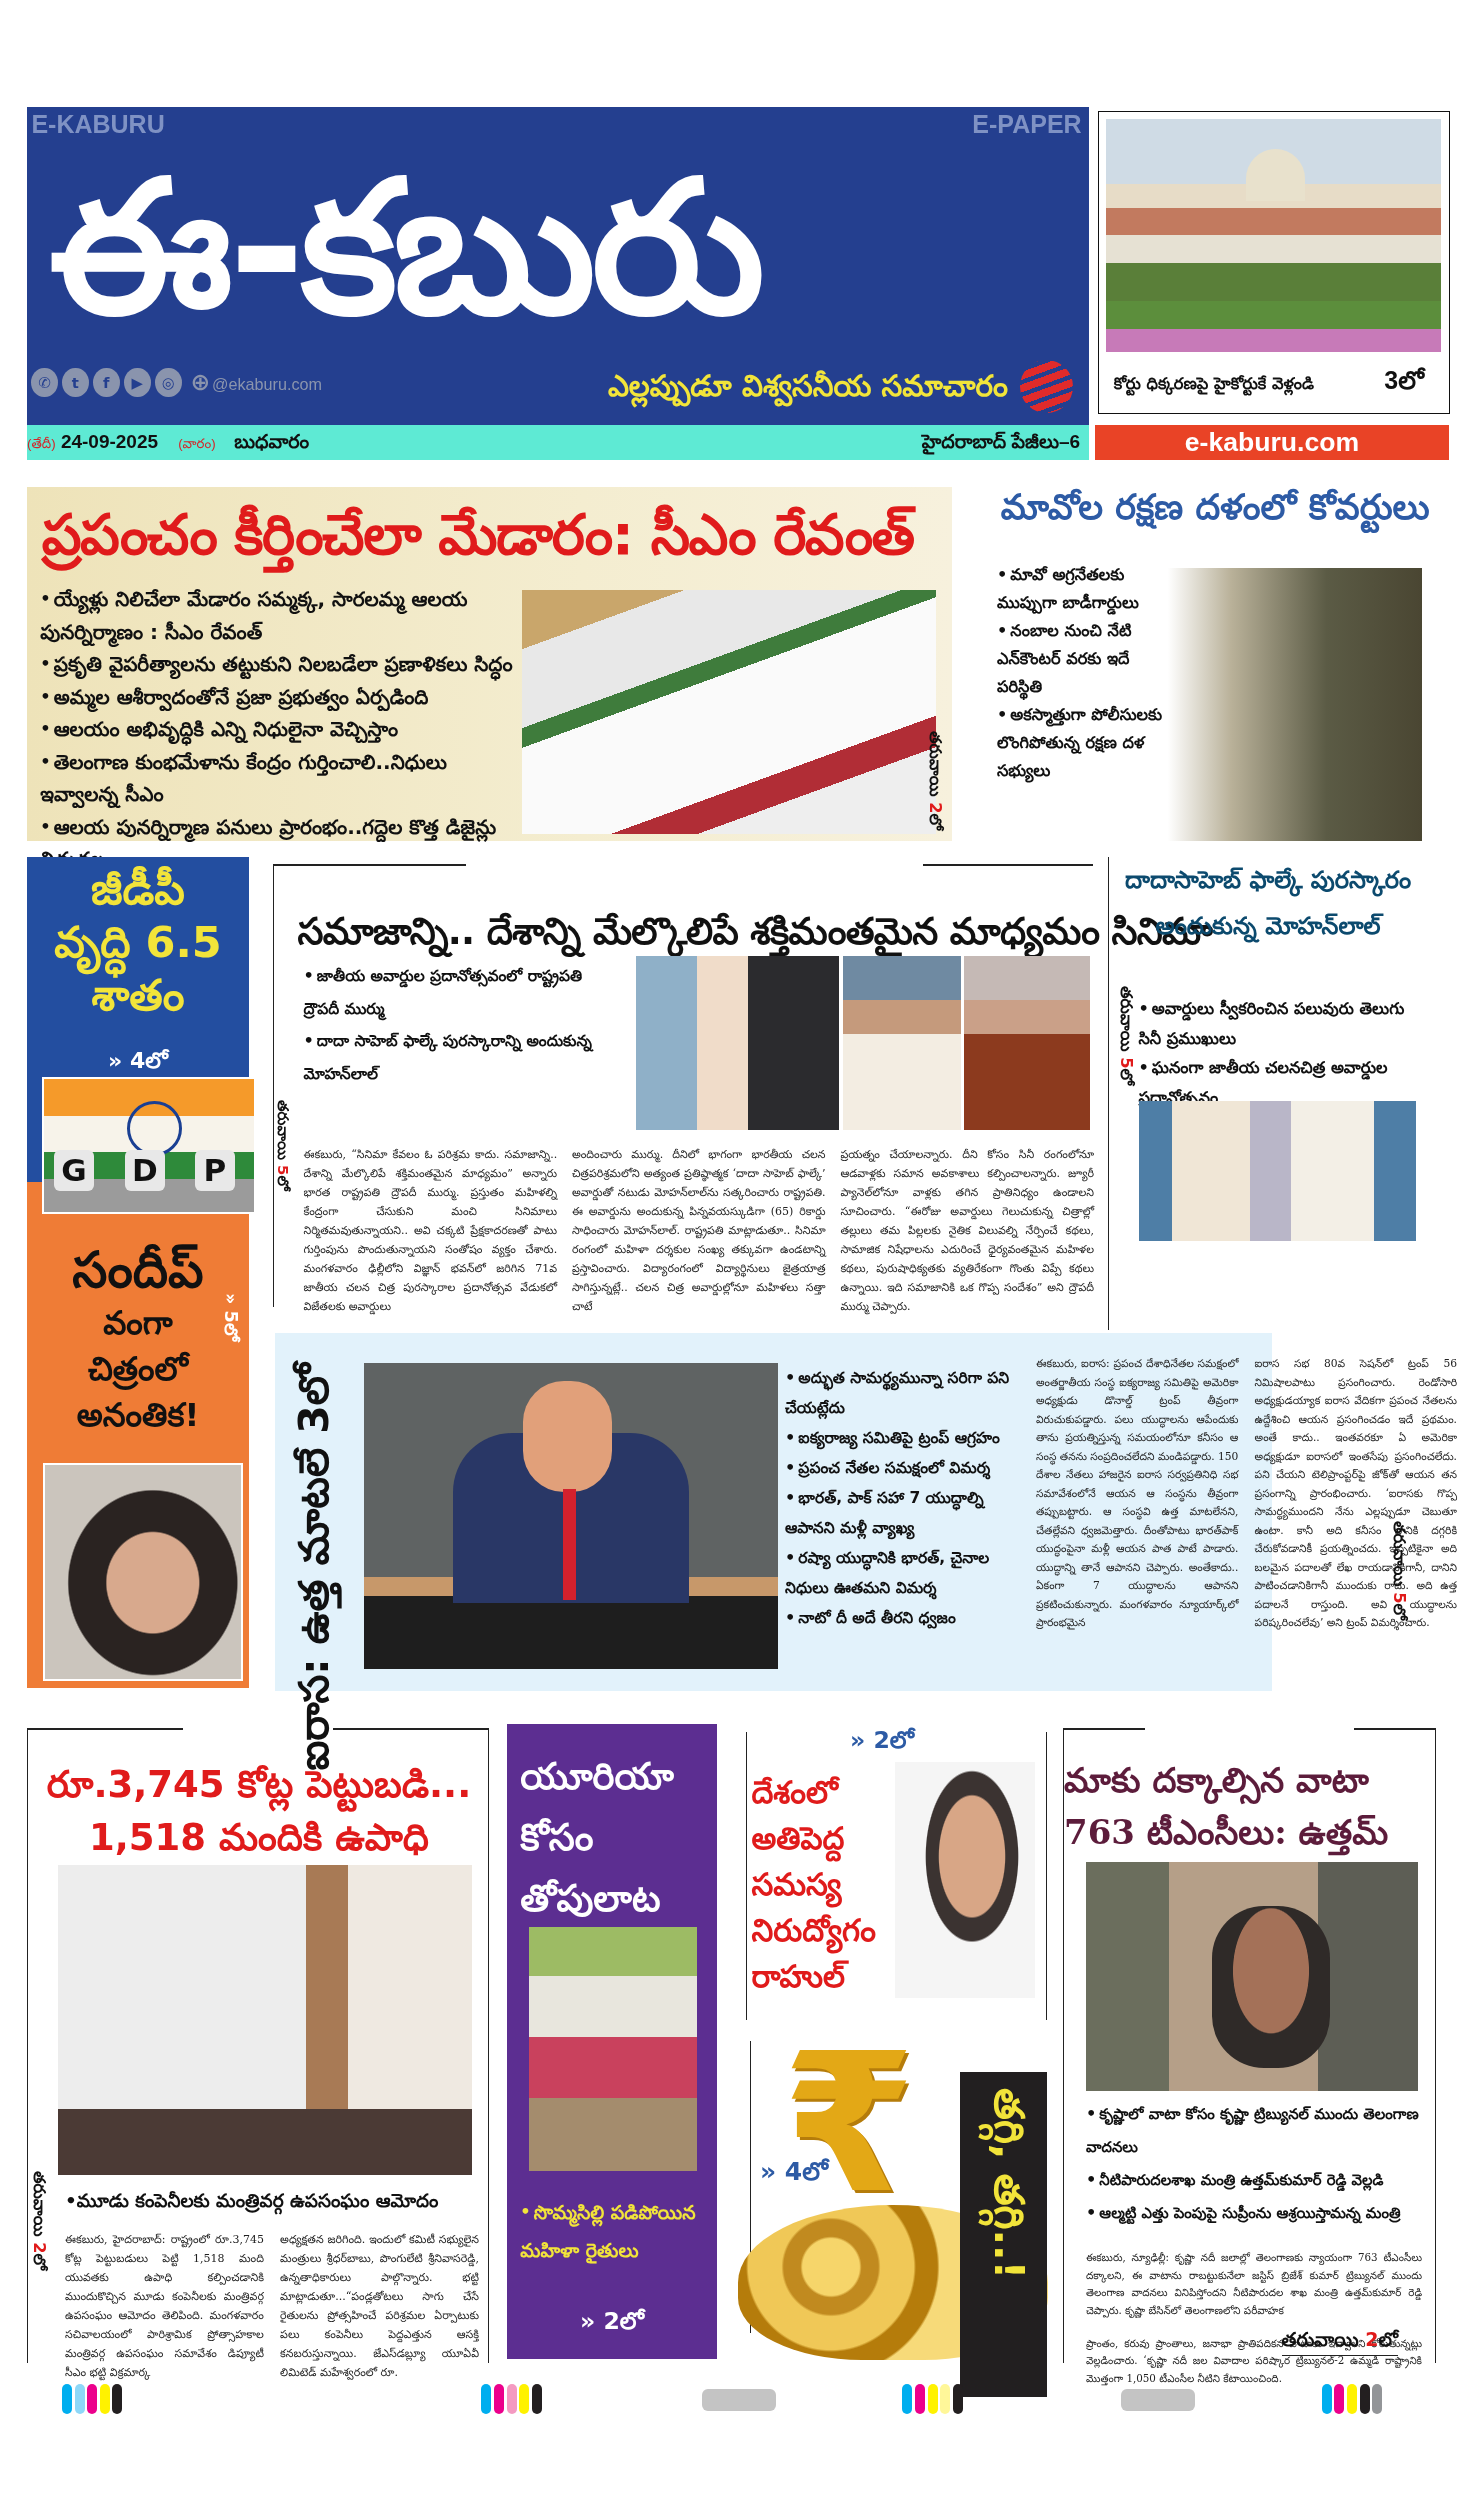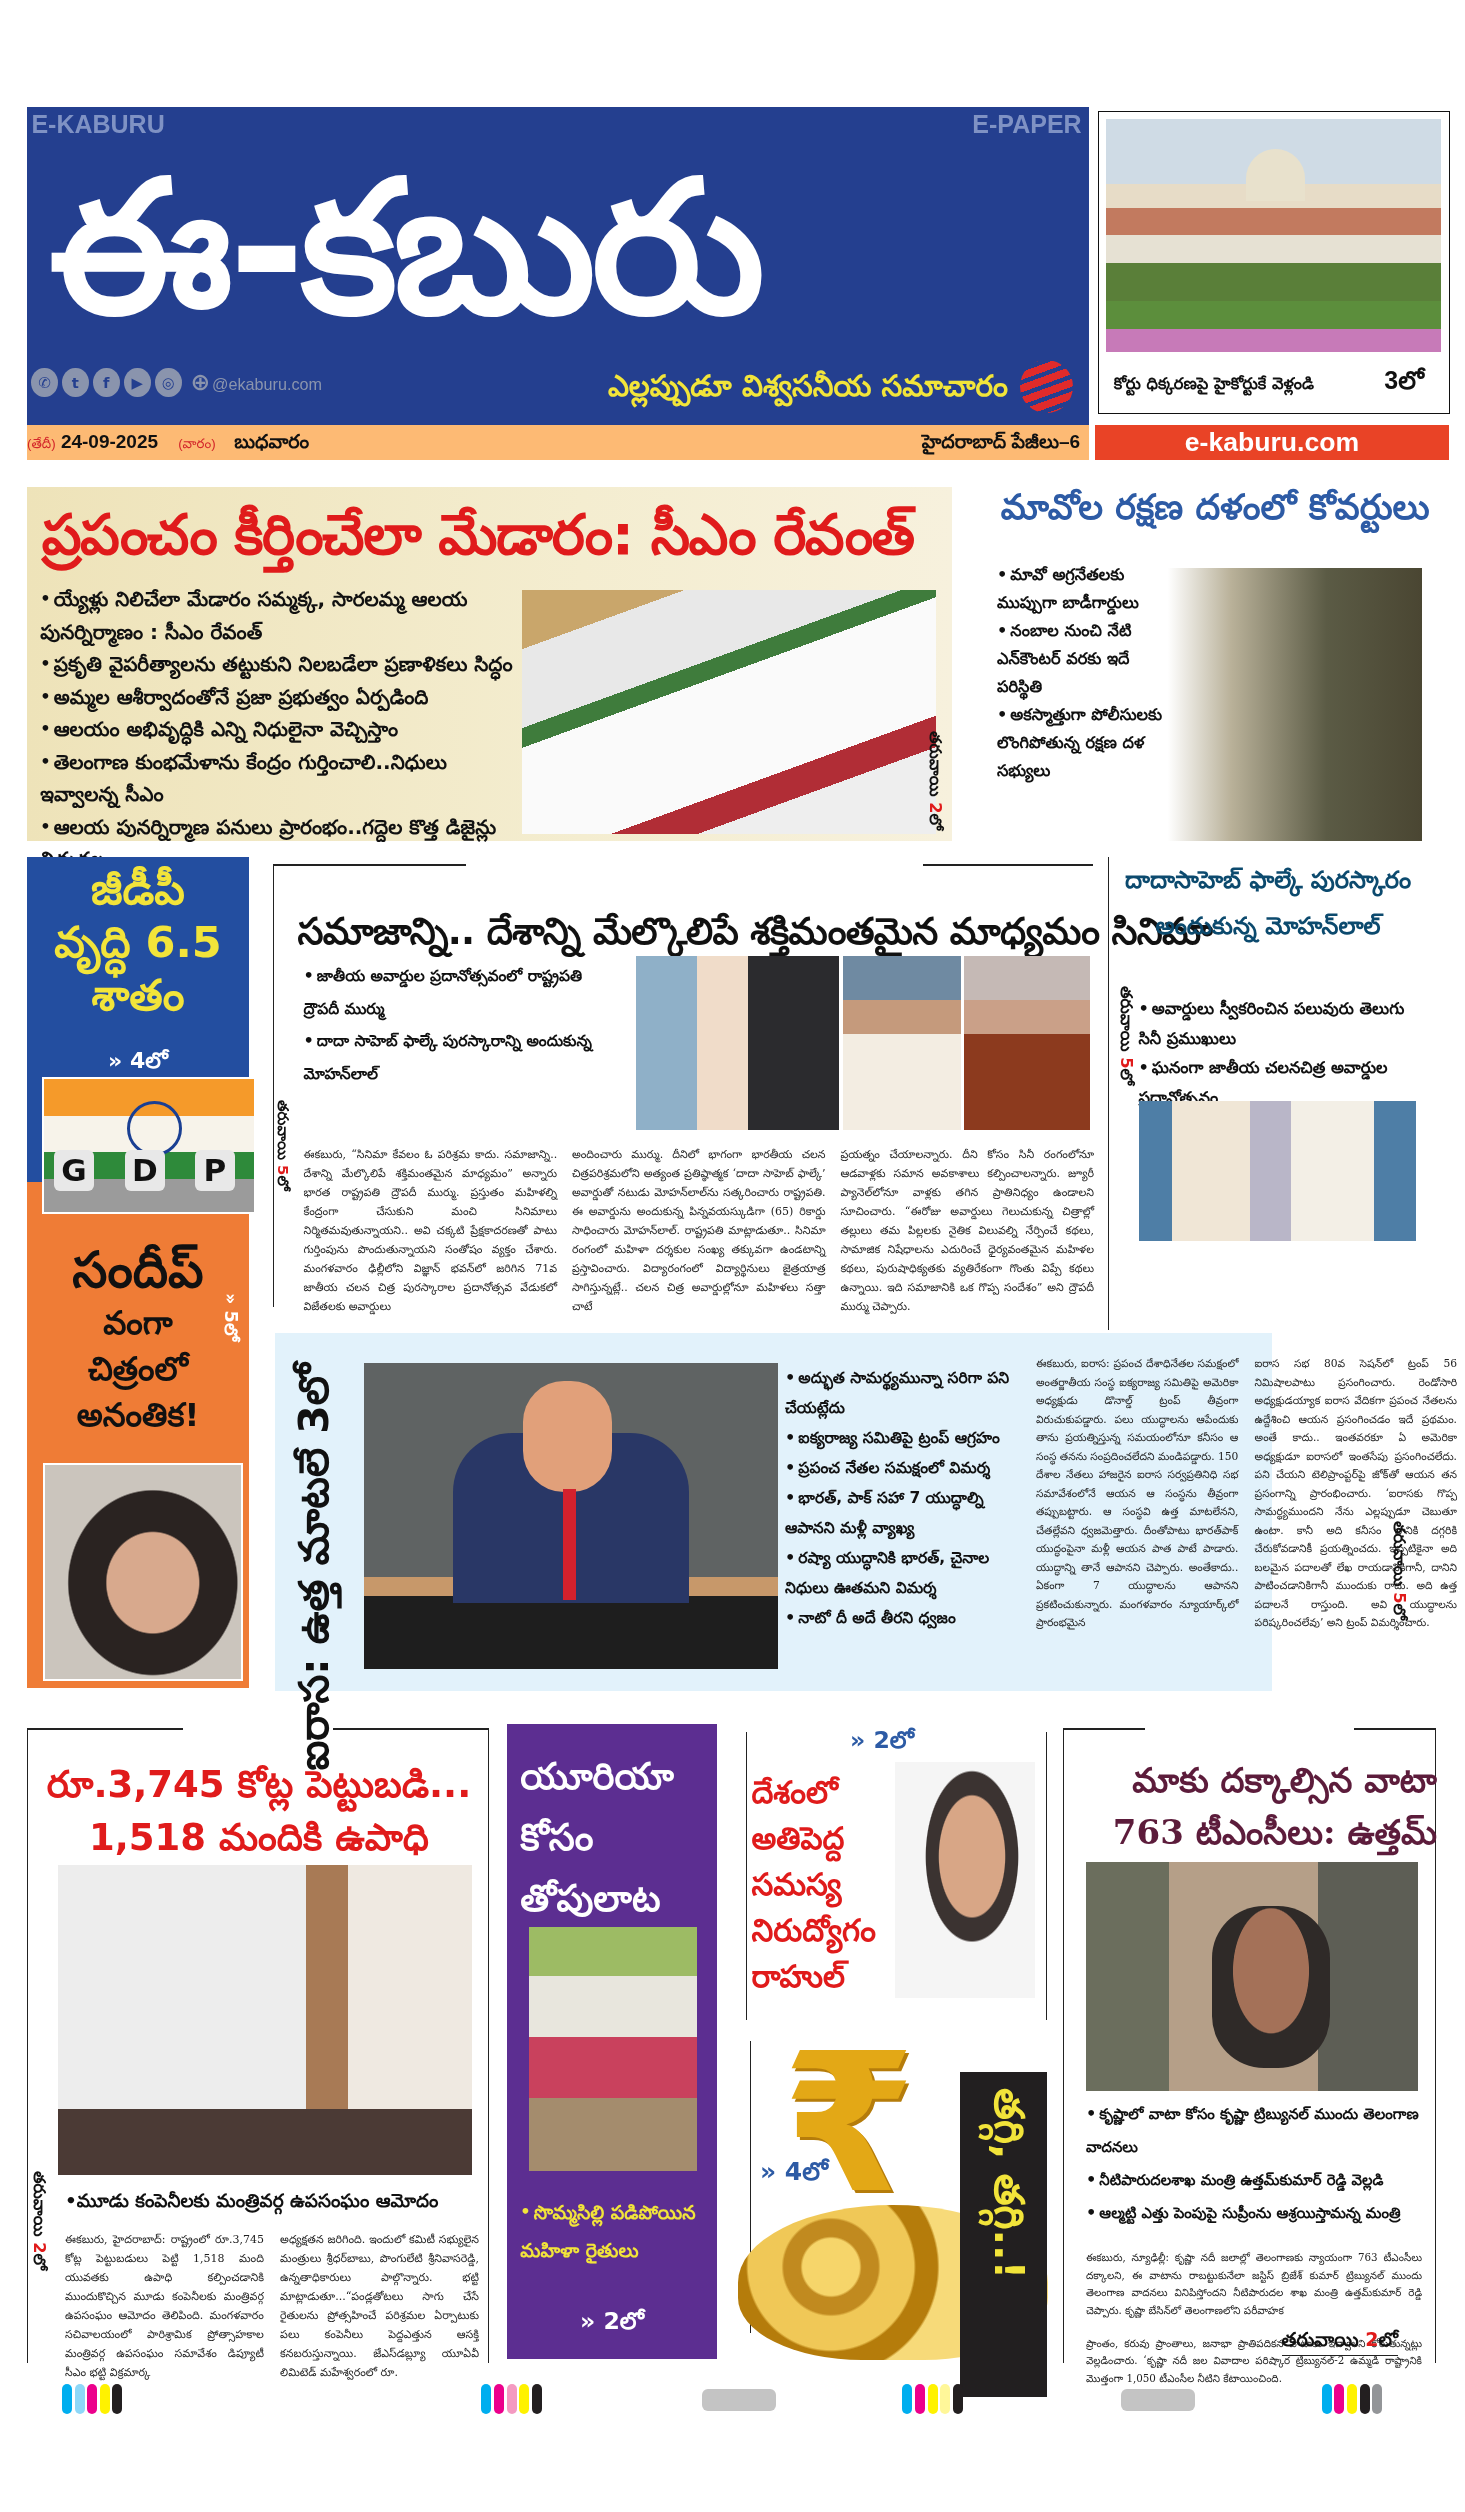--- a/index.html
+++ b/index.html
@@ -24,21 +24,21 @@
   .soc { position:absolute; bottom:28px; width:26.6px; height:29.5px; border-radius:50%; background:#8a94ad; color:#243f8f; font-size:14.8px; text-align:center; line-height:29.5px; font-weight:bold; }
   #handle { position:absolute; left:124px; bottom:31px; color:#8a94ad; font-size:16.2px; font-family:"Liberation Sans",sans-serif; }
 
   #court { left:1098px; top:111px; width:352px; height:303px; border:1.5px solid #111; }
   #court .img { position:absolute; left:7.4px; top:7.4px; width:335px; height:233px;
      background:linear-gradient(#cfdbe5 0 28%, #e7dcc7 28% 38%, #c27a5f 38% 50%, #e6e1d3 50% 62%, #5a7f39 62% 78%, #5c8e3c 78% 90%, #c77ab8 90%); }
   #court .img .dome { position:absolute; left:140px; top:29.5px; width:59px; height:52px; border-radius:29.5px 29.5px 0 0; background:#e8e1cc; }
   #court .caption { position:absolute; left:14.8px; bottom:16.2px; font-size:16.2px; font-weight:bold; }
   #court .pg { position:absolute; right:25px; bottom:11.8px; font-size:25px; font-weight:bold; font-family:"Liberation Sans",sans-serif; }
 
-  #datebar { left:27px; top:425px; width:1062px; height:35px; background:#fdba74; font-size:19px; font-family:"Liberation Sans",sans-serif; font-weight:bold; }
+  #datebar { left:27px; top:425px; width:1062px; height:35px; background:#5eead4; font-size:19px; font-family:"Liberation Sans",sans-serif; font-weight:bold; }
   #datebar .lbl { color:#d3262a; font-size:13.3px; font-weight:normal; }
   #sitebadge { left:1095px; top:425px; width:354px; height:35px; background:#e94326; color:#fff; font-family:"Liberation Sans",sans-serif; font-weight:bold; font-size:26.6px; text-align:center; line-height:35px; }
 
   
   #lead { left:27px; top:487px; width:925px; height:354px; background:linear-gradient(90deg,#eee3b9,#f4edd0 60%,#f7f1dd); }
   #lead h1 { position:absolute; left:14.8px; top:14.8px; margin:0; color:#e01b1b; font-size:56px; font-weight:bold; letter-spacing:-1.5px; white-space:nowrap; }
   #lead .bullets { position:absolute; left:13.3px; top:96px; width:473px; }
   #lead .photo { position:absolute; left:495px; top:103px; width:414px; height:244px;
      background:linear-gradient(160deg,#c9a66b 0 15%,#e8e8e8 15% 35%,#3f7c3c 35% 40%,#fafafa 40% 70%,#b12d36 70% 78%,#eeeeee 78%); }
   #lead .vlabel { position:absolute; right:5.9px; top:244px; font-size:16.2px; }
@@ -127,21 +127,21 @@
   #gold { left:738px; top:2020px; width:310px; height:340px; }
   #gold .frame { position:absolute; left:11.8px; top:20.7px; width:295px; height:292px; border-left:1.5px solid #222; }
   #gold .rupee { position:absolute; left:44px; top:-7.4px; font-size:192px; font-weight:bold; color:#e3a816; line-height:222px; text-shadow:3px 3px 0 #b57c0b; }
   #gold .jewel { position:absolute; left:0; top:185px; width:310px; height:155px; border-radius:50% 50% 40% 40%;
       background:radial-gradient(circle at 30% 40%,#f6d56a 0 12%,#c18a1f 13% 20%,#f0c857 21% 35%,#b57c0b 36% 45%,#f7da79 46%); }
   #gold .ref { position:absolute; left:22px; top:137px; color:#2d5ba5; font-size:25px; font-weight:bold; }
   #gold .blackbox { position:absolute; left:222px; top:52px; width:87px; height:325px; background:#221f20; }
   #gold .blackbox .vert { position:absolute; left:20.7px; top:16.2px; color:#f2e43a; font-size:41px; }
 
   #uttam { left:1063px; top:1728px; width:373px; height:635px; border-left:1.5px solid #222; border-right:1.5px solid #222; }
-  #uttam h2 { position:absolute; left:0; top:26px; width:373px; margin:0; text-align:right; color:#5c1c3b; font-size:34px; line-height:52px; font-weight:bold; font-family:"DejaVu Serif",serif; }
+  #uttam h2 { position:absolute; left:0; top:26px; width:373px; margin:0; text-align:left; color:#5c1c3b; font-size:34px; line-height:52px; font-weight:bold; font-family:"DejaVu Serif",serif; }
   #uttam .photo { position:absolute; left:22px; top:134px; width:332px; height:229px;
       background:linear-gradient(90deg,#6b6e5d 0 25%,#b59f88 25% 70%,#5d5e55 70%); }
   #uttam .photo .face { position:absolute; left:126px; top:44px; width:118px; height:162px; border-radius:52px; background:radial-gradient(ellipse at 50% 40%,#a47158 0 45%,#2f2a28 46%); }
   #uttam .bullets { position:absolute; left:22px; top:369px; width:347px; }
   #uttam .bul { font-size:14.8px; line-height:33px; }
   #uttam .cols { position:absolute; left:22px; top:521px; width:336px; display:flex; gap:14.8px;flex-direction:column; }
   #uttam .cols .body-text { flex:1; font-size:10.3px; line-height:17.7px; }
   #uttam .more { position:absolute; right:37px; bottom:7.4px; font-size:19px; font-weight:bold; border-bottom:1.5px solid #222; }
   #uttam .more .n { color:#e01b1b; }
 

